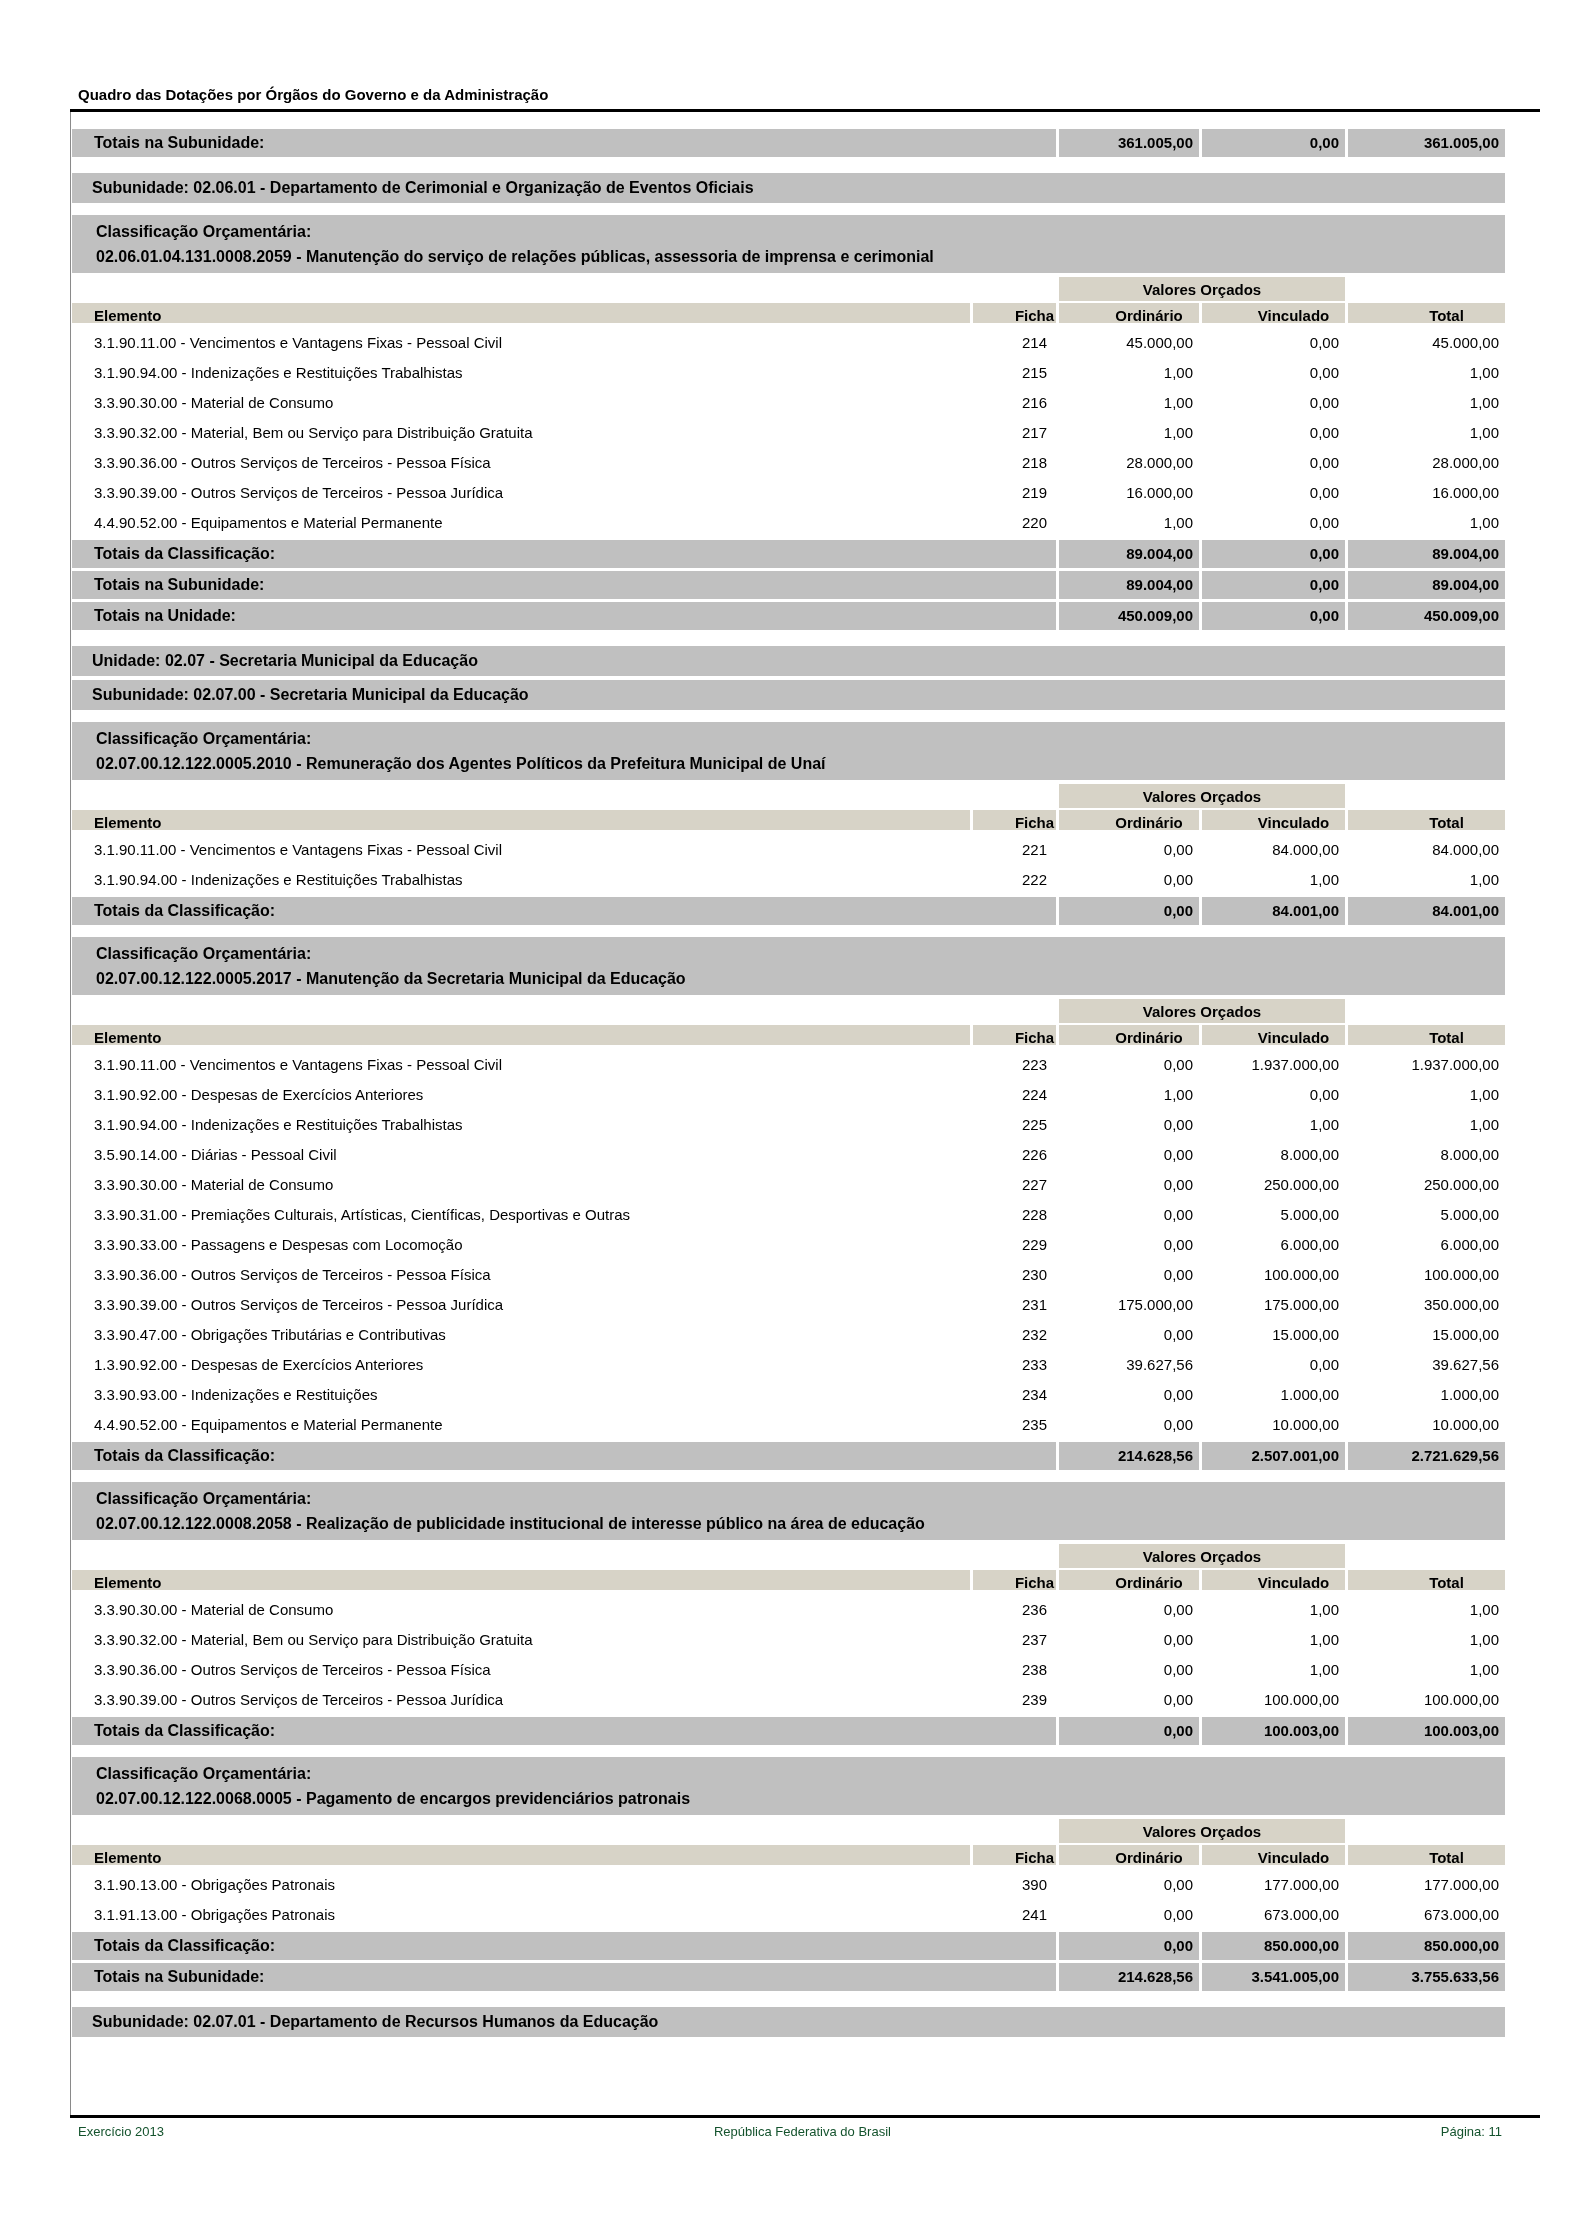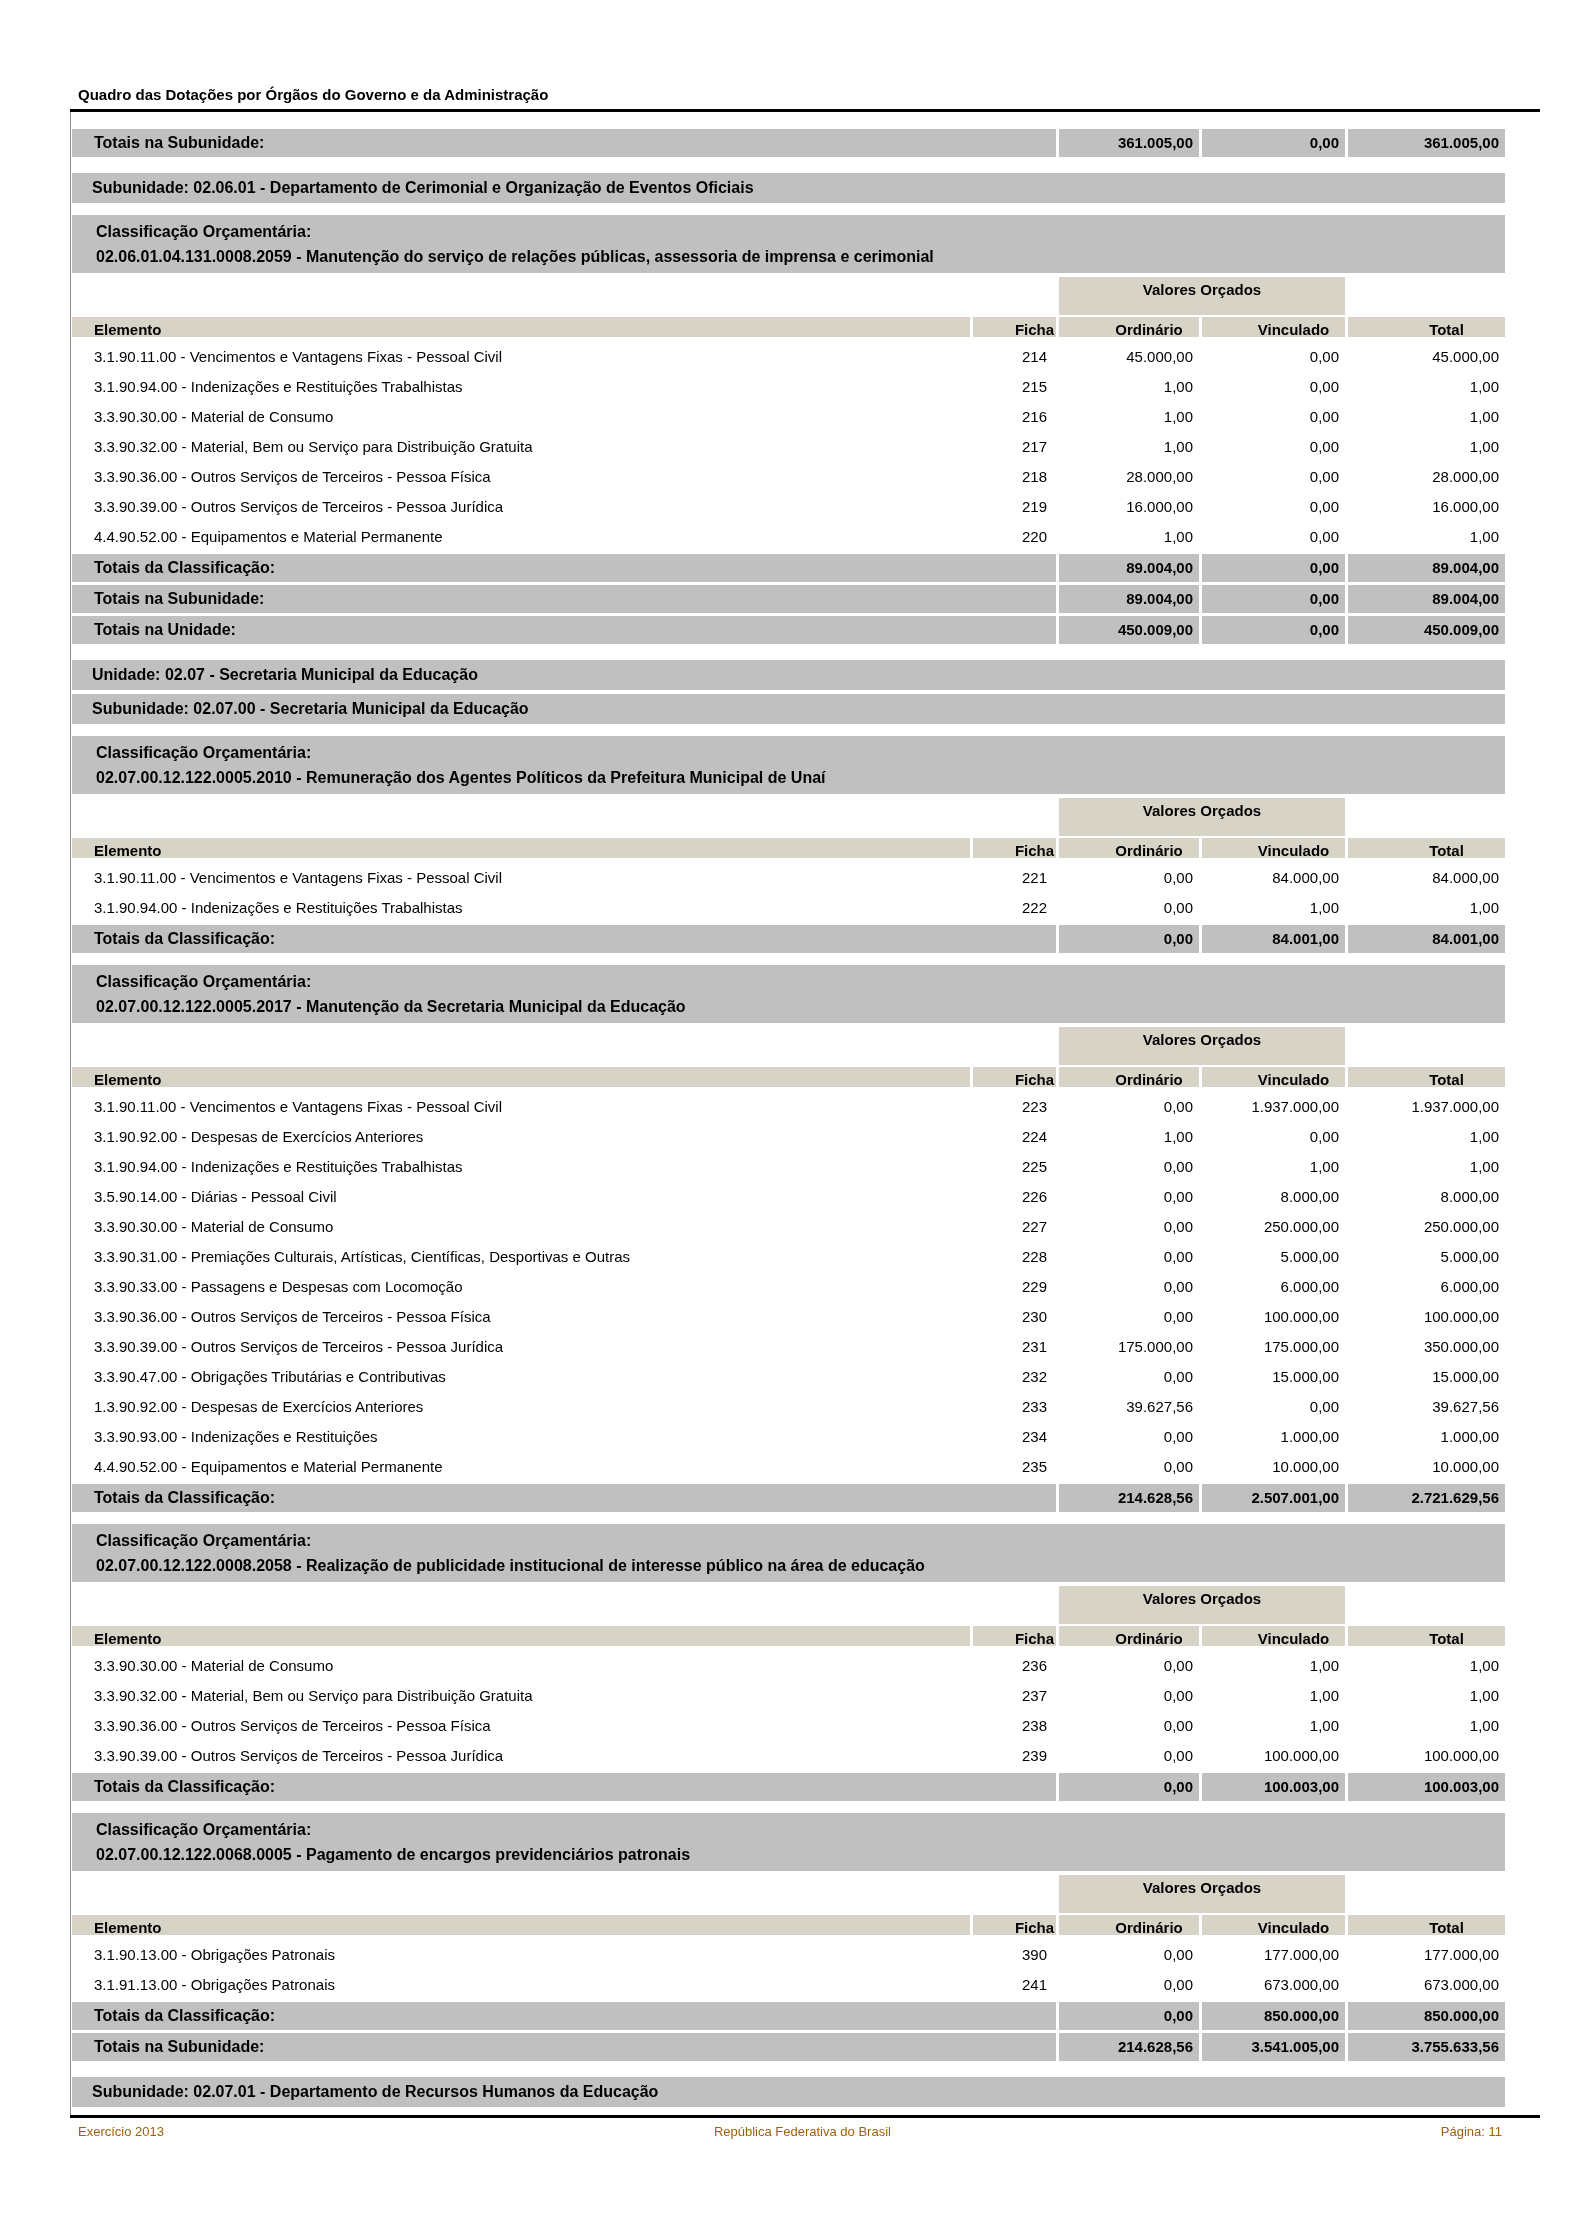--- a/index.html
+++ b/index.html
@@ -38,41 +38,41 @@
   
   .classification {
     background:#c0c0c0; font-weight:bold; font-size:16px;
     padding:4px 24px; line-height:25px; margin:12px 0 4px 0;
     white-space:nowrap; overflow:hidden;
   }
 
   
   .valores-row { margin-top:2px; }
   .valores-box {
-    grid-column:3 / span 2; background:#d7d3c7; height:38px; line-height:26px;
+    grid-column:3 / span 2; background:#d7d3c7; height:24px; line-height:26px;
     text-align:center; font-weight:bold; font-size:15px;
   }
   .head-row { margin-top:2px; margin-bottom:5px; }
   .head-row .cell {
     background:#d7d3c7; height:20px; line-height:26px;
     font-weight:bold; font-size:15px;
   }
   .body-row { height:30px; line-height:30px; font-size:15px; }
   .body-row .cell { background:#fff; }
 
   
   .totals { margin-top:2px; margin-bottom:3px; font-weight:bold; }
   .totals .cell { background:#c0c0c0; height:28px; line-height:28px; font-size:15px; }
   .totals .t-label { grid-column:1 / span 2; font-size:16px; }
 
   .footer-rule { position:absolute; left:70px; top:2115px; width:1470px; height:3px; background:#000; }
   .footer {
     position:absolute; left:78px; top:2124px; width:1424px;
     display:flex; justify-content:space-between;
-    font-size:13px; color:#a16207;
+    font-size:13px; color:#14532d;
   }
 </style>
 </head>
 <body>
 
 <div class="title">Quadro das Dotações por Órgãos do Governo e da Administração</div>
 <div class="header-rule"></div>
 <div class="left-rule"></div>
 
 <div class="sections" id="sections">

